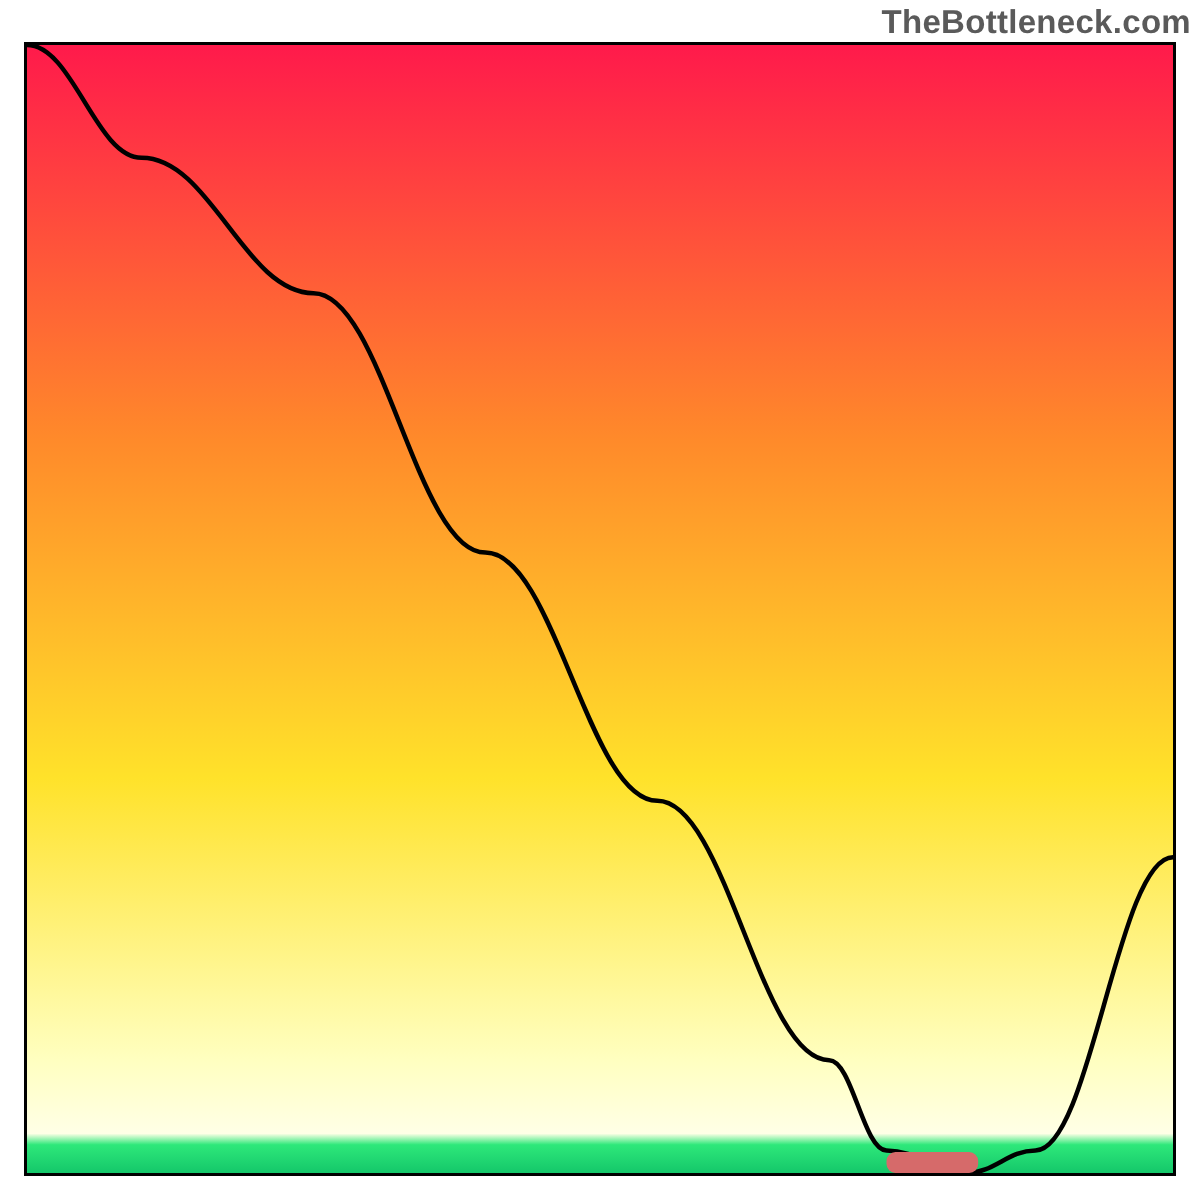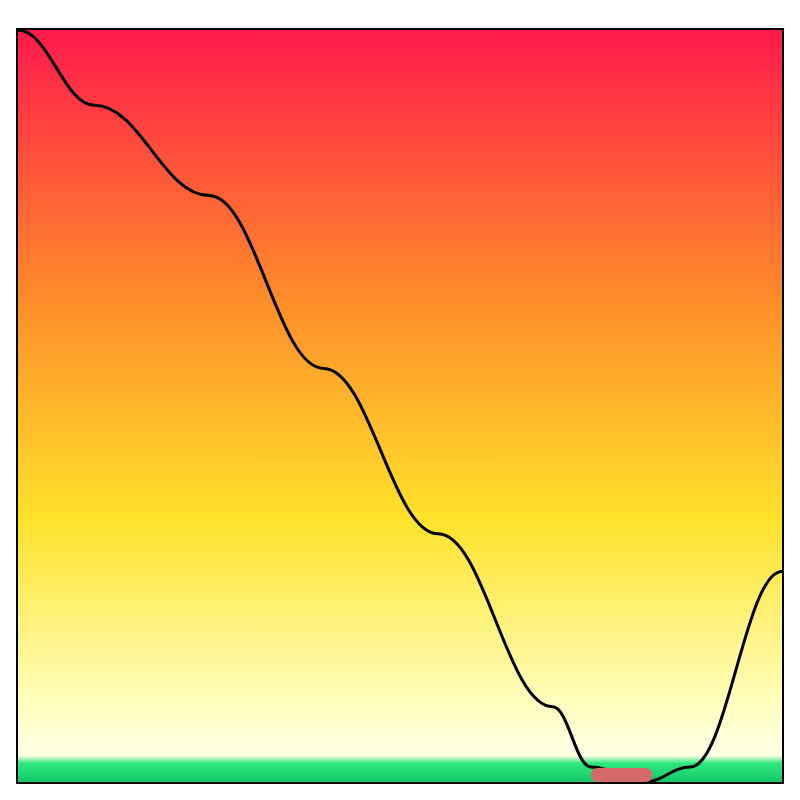--- a/index.html
+++ b/index.html
@@ -41,20 +41,21 @@
     box-sizing: border-box;
     z-index: 15;
     pointer-events: none;
   }
 </style>
 </head>
 <body>
 
 <div class="chart-wrap">
 
+  <div class="watermark">TheBottleneck.com</div>
 
   <svg width="800" height="800" viewBox="0 0 800 800">
     <defs>
       <linearGradient id="bg-grad" x1="0" y1="0" x2="0" y2="1">
 
       <stop offset="0.00%" stop-color="#ff1a4b"></stop>
           <stop offset="35.00%" stop-color="#ff8a2a"></stop>
           <stop offset="65.00%" stop-color="#ffe22a"></stop>
           <stop offset="90.00%" stop-color="#ffffc0"></stop>
           <stop offset="96.50%" stop-color="#ffffe6"></stop>

